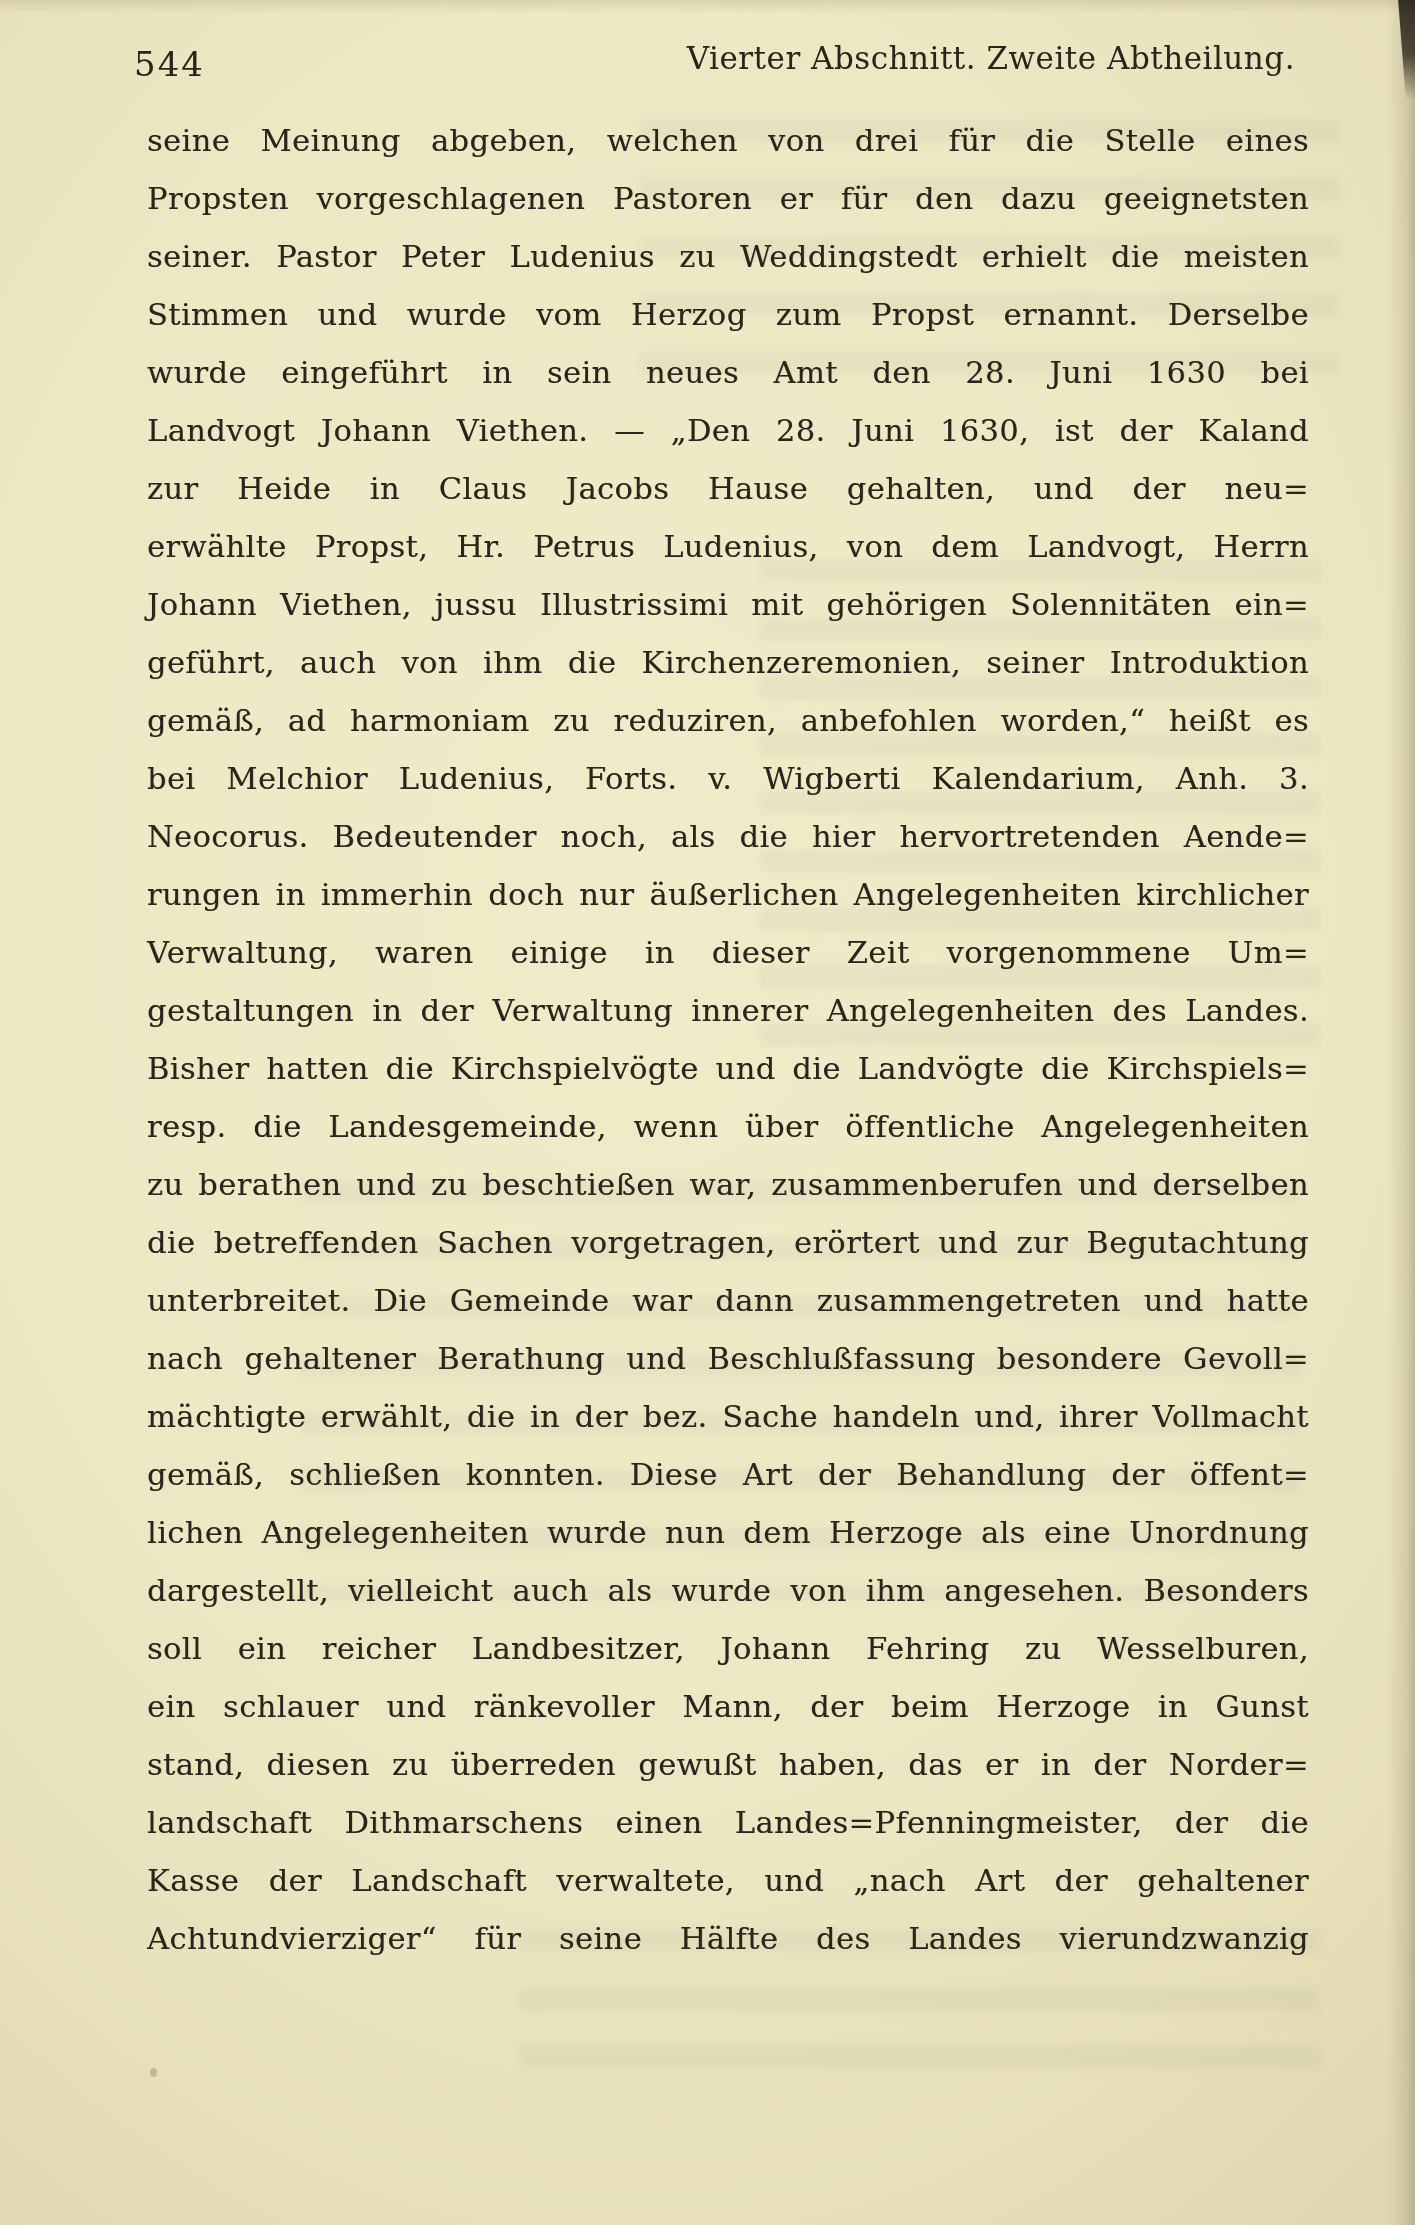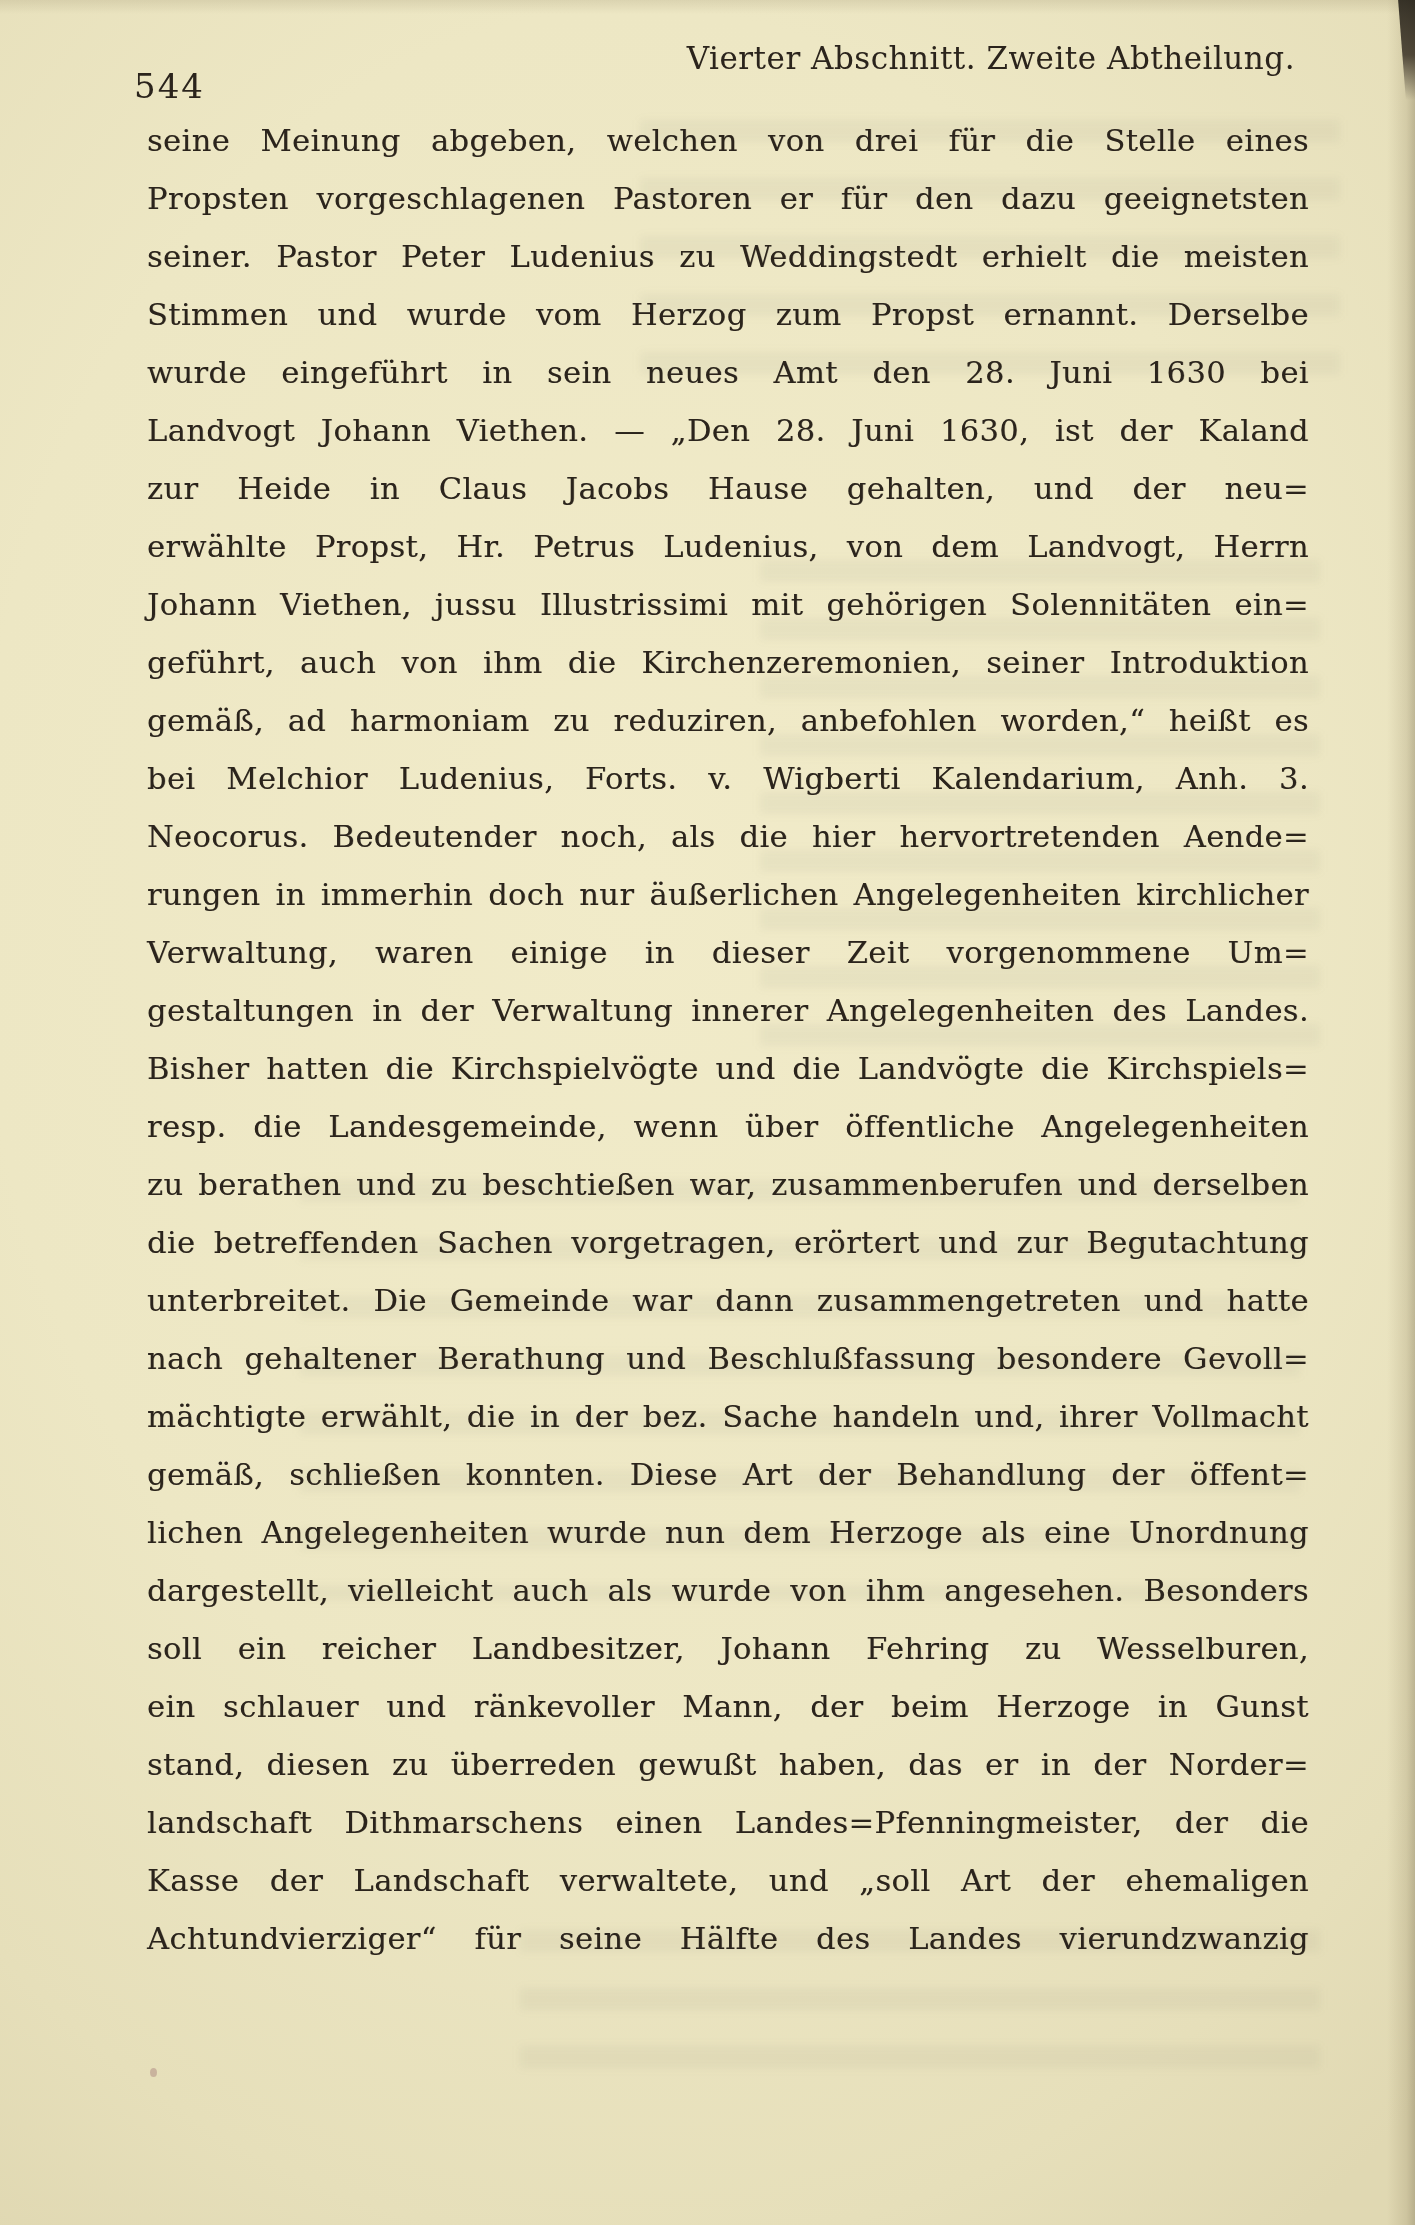--- a/index.html
+++ b/index.html
@@ -46,21 +46,21 @@
   .ghost.g4 { left: 520px; top: 1930px; width: 800px; height: 170px; opacity: 1.4; }
   .fox-dot {
     position: absolute; left: 150px; top: 2068px; width: 7px; height: 9px;
     background: #b29086; border-radius: 50%; opacity: 0.55; filter: blur(0.5px);
   }
   .header {
     position: absolute; left: 130px; top: 40px; width: 1165px; height: 50px;
   }
   .page-number {
     position: absolute; left: 4px; top: 4px;
-    font-size: 34px; letter-spacing: 2px; margin-top: 22px;
+    font-size: 34px; letter-spacing: 2px;
   }
   .running-title {
     position: absolute; left: 0; right: 0; top: 0;
     text-align: right; padding-left: 90px;
     font-size: 31px; letter-spacing: 0.5px;
   }
   .body-text {
     position: absolute; left: 147px; top: 112px; width: 1162px;
   }
   .line {
@@ -112,21 +112,21 @@
     <div class="line">unterbreitet. Die Gemeinde war dann zusammengetreten und hatte</div>
     <div class="line">nach gehaltener Berathung und Beschlußfassung besondere Gevoll=</div>
     <div class="line">mächtigte erwählt, die in der bez. Sache handeln und, ihrer Vollmacht</div>
     <div class="line">gemäß, schließen konnten. Diese Art der Behandlung der öffent=</div>
     <div class="line">lichen Angelegenheiten wurde nun dem Herzoge als eine Unordnung</div>
     <div class="line">dargestellt, vielleicht auch als wurde von ihm angesehen. Besonders</div>
     <div class="line">soll ein reicher Landbesitzer, Johann Fehring zu Wesselburen,</div>
     <div class="line">ein schlauer und ränkevoller Mann, der beim Herzoge in Gunst</div>
     <div class="line">stand, diesen zu überreden gewußt haben, das er in der Norder=</div>
     <div class="line">landschaft Dithmarschens einen Landes=Pfenningmeister, der die</div>
-    <div class="line">Kasse der Landschaft verwaltete, und „soll Art der ehemaligen</div>
+    <div class="line">Kasse der Landschaft verwaltete, und „nach Art der gehaltener</div>
     <div class="line">Achtundvierziger“ für seine Hälfte des Landes vierundzwanzig</div>
   </div>
 
   <div class="fox-dot"></div>
   <div class="edge-shade-top"></div>
   <div class="edge-shade-right"></div>
   <div class="corner-mark"></div>
 
 </div>
 

